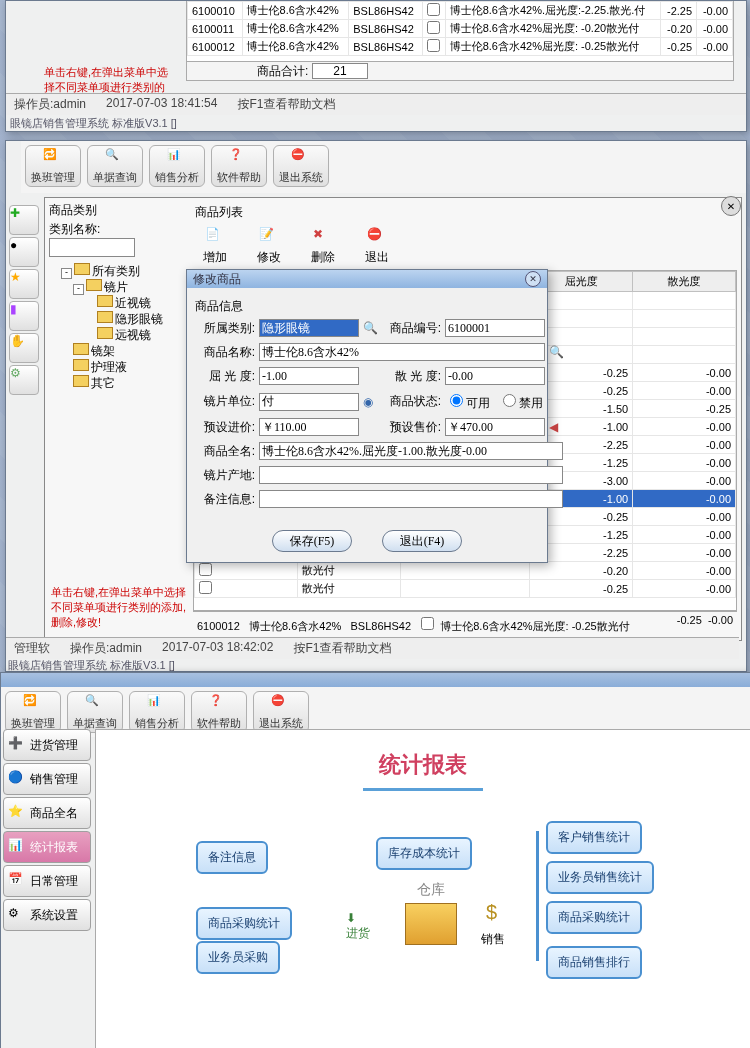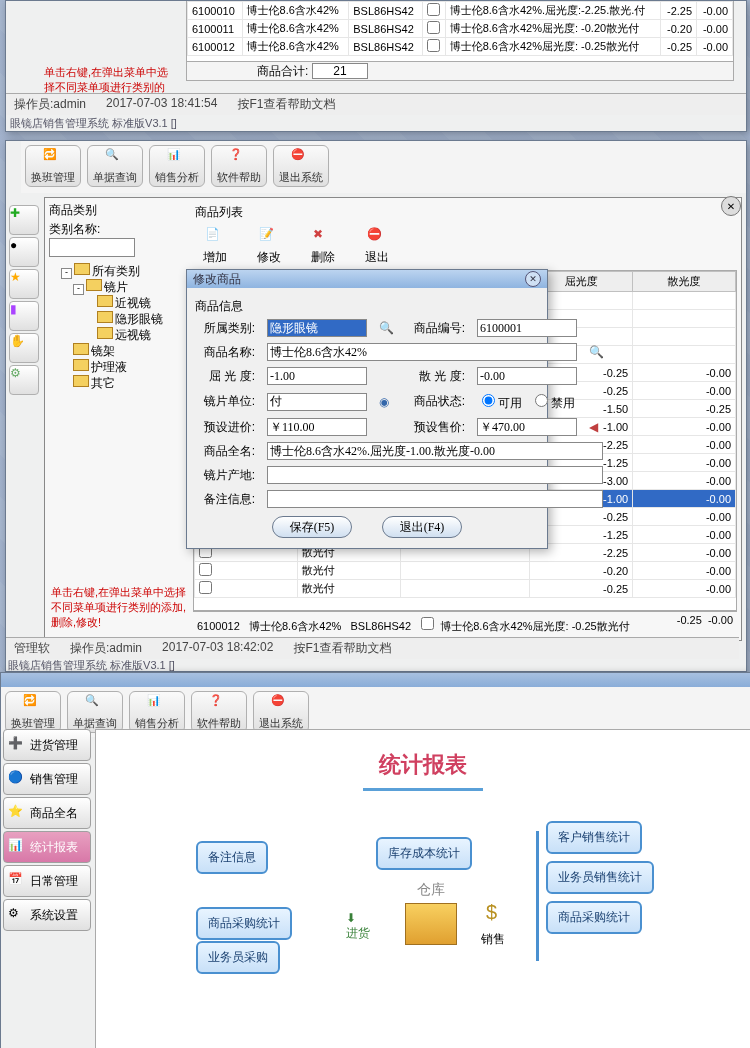--- a/index.html
+++ b/index.html
@@ -50,26 +50,26 @@
 .tool-btn .ico{width:20px;height:20px}
 .prod-win .grid-wrap{flex:1;overflow:hidden;border:1px solid #aaa;background:#fff}
 .prod-win .hint2{color:#c00;font-size:11px;padding:4px 2px}
 .prod-win .count-row{background:#f4f4f4;padding:2px 8px 2px 70px;border-top:1px solid #aaa}
 
 
 .dlg{position:absolute;left:180px;top:128px;width:360px;background:#f0f0f0;border:1px solid #6b7a8f;box-shadow:3px 3px 10px rgba(0,0,0,.3)}
 .dlg-title{height:18px;background:linear-gradient(#bcd4f0,#8fb4e0);display:flex;align-items:center;padding:0 6px;font-size:12px;color:#334}
 .dlg-title .x{margin-left:auto;width:14px;height:14px;border:1px solid #557;border-radius:50%;background:#cfe0f4;display:flex;align-items:center;justify-content:center;font-size:9px;cursor:pointer}
 .dlg-body{padding:6px 8px 10px}
-.form-grid{display:grid;grid-template-columns:60px 100px 14px 60px 100px 14px;gap:6px 12px;align-items:center}
+.form-grid{display:grid;grid-template-columns:60px 100px 14px 60px 100px 14px;gap:6px 4px;align-items:center}
 .form-grid label{text-align:right;font-size:12px}
 .form-grid input[type=text]{border:1px solid #888;height:18px;padding:0 2px;font:12px SimSun;width:100%;box-sizing:border-box}
 .form-grid .radio-wrap{display:flex;gap:8px;align-items:center;font-size:12px}
 .section-title{font-size:12px;margin:4px 0}
-.dlg-actions{display:flex;justify-content:center;gap:30px;margin-top:8px}
+.dlg-actions{display:flex;justify-content:center;gap:30px;margin-top:22px}
 .dlg-actions button{width:80px;height:22px;border:1px solid #6b7a8f;border-radius:11px;background:linear-gradient(#fff,#d0dff0);cursor:pointer;font:12px SimSun}
 
 
 .win-bot{left:0;top:672px;width:750px;height:376px}
 .win-bot .toolbar{display:flex;gap:6px;padding:4px;background:#f4f4f4}
 .sidebar{position:absolute;left:2px;top:56px;width:88px;display:flex;flex-direction:column;gap:2px}
 .side-item{height:30px;border:1px solid #a0a0a0;border-radius:4px;background:linear-gradient(#fff,#e0e0e0);display:flex;align-items:center;gap:4px;padding:0 4px;cursor:pointer;font-size:12px}
 .side-item.active{background:linear-gradient(#e8a0c0,#d878a8);color:#fff}
 .side-item .ic{width:18px;height:18px}
 .report-area{position:absolute;left:94px;top:56px;right:0;bottom:0;background:#fff;border:1px solid #aaa}
@@ -485,17 +485,18 @@
         <div class="box"></div>
       </div>
       <div style="position:absolute;left:250px;top:90px;color:#388038;font-size:12px">⬇<br><span>进货</span></div>
       <div style="position:absolute;left:390px;top:80px;color:#b89020;font-size:20px">$</div>
       <div style="position:absolute;left:385px;top:110px;font-size:12px">销售</div>
 
       <div class="vline" style="left:440px;top:10px;height:130px"></div>
       <div class="bubble" style="left:450px;top:0">客户销售统计</div>
       <div class="bubble" style="left:450px;top:40px">业务员销售统计</div>
       <div class="bubble" style="left:450px;top:80px">商品采购统计</div>
+      <div class="bubble" style="left:450px;top:125px">商品销售排行</div>
     </div>
   </div>
 </div>
 
 </div>
 
 </body></html>

